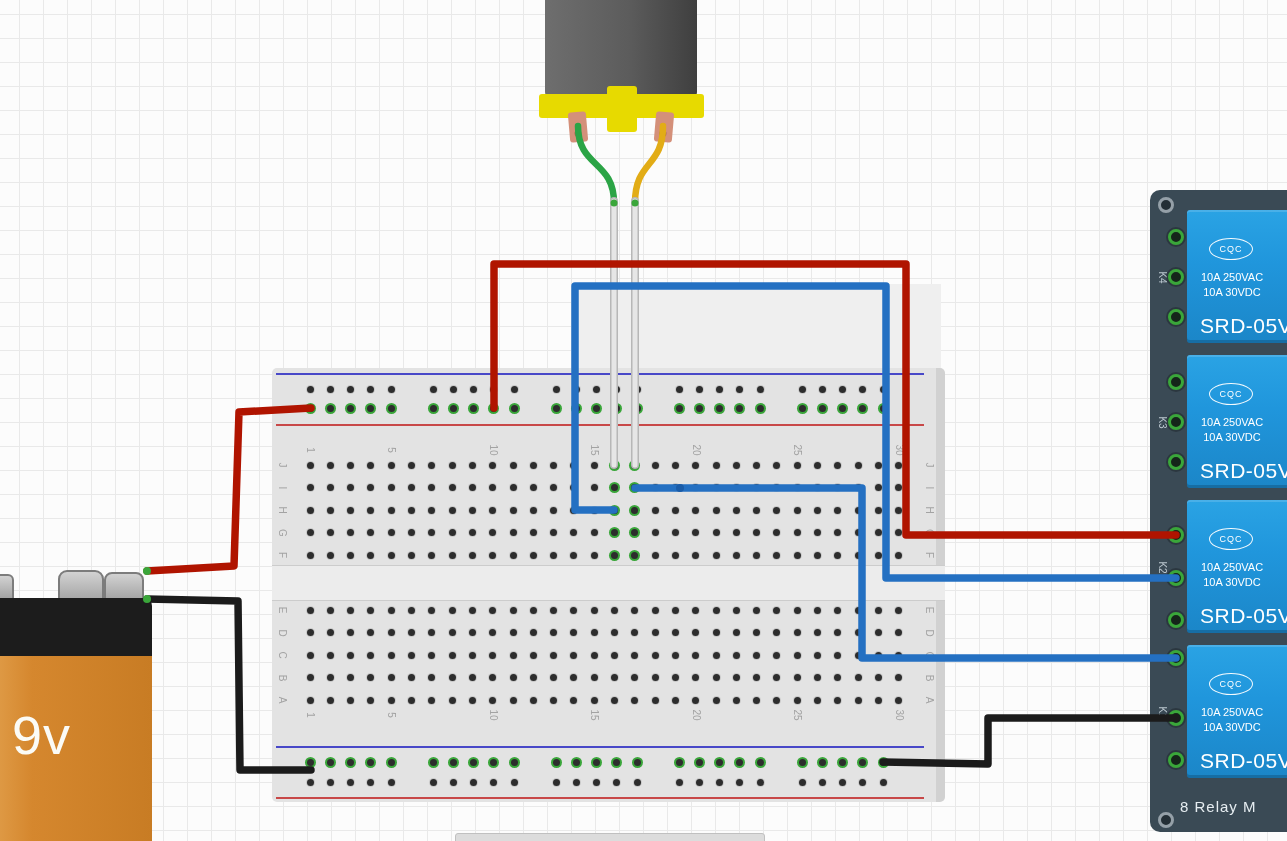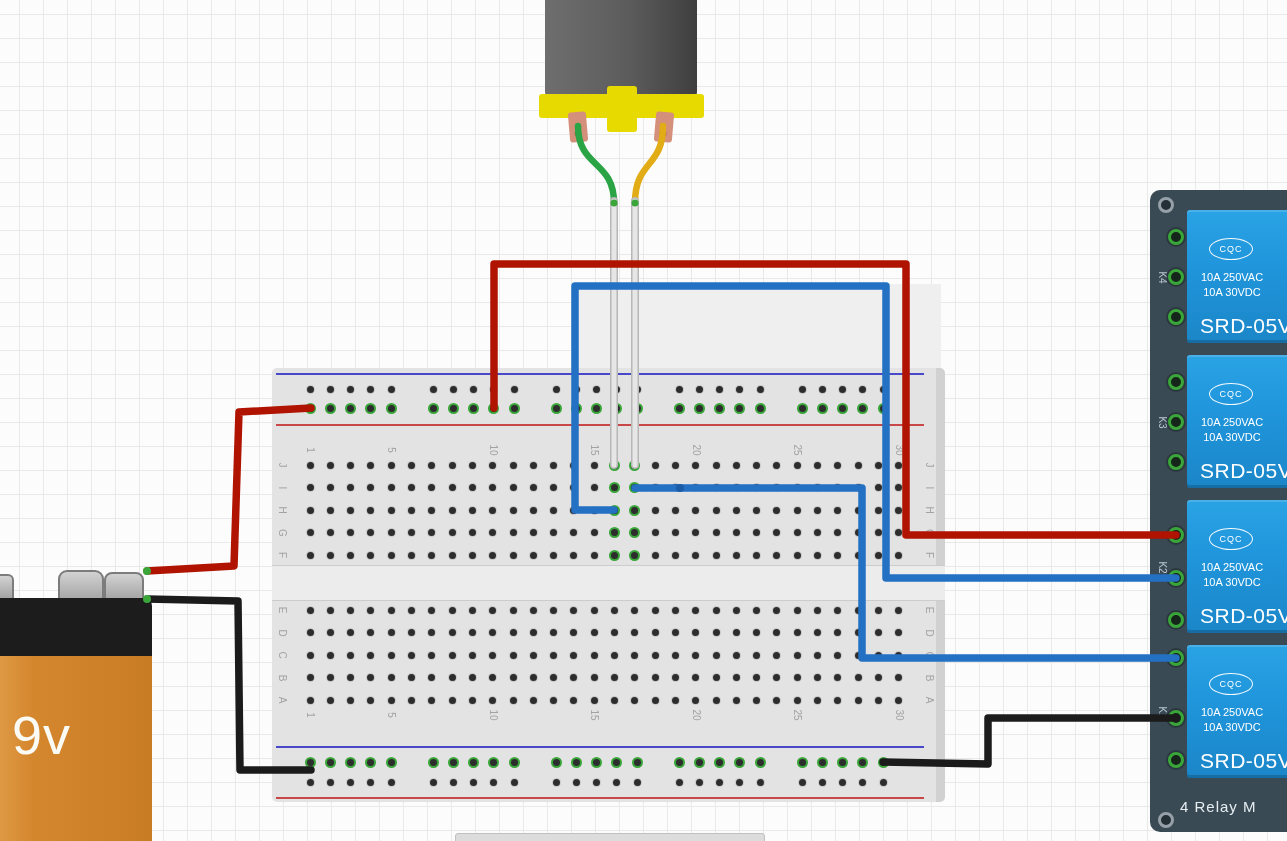--- a/index.html
+++ b/index.html
@@ -591,21 +591,21 @@
         <div>10A 30VDC</div>
       </div>
       <div class="relay-part">SRD-05V</div>
     </div>
 
     <span class="k-label k-0">K4</span>
     <span class="k-label k-1">K3</span>
     <span class="k-label k-2">K2</span>
     <span class="k-label k-3">K1</span>
 
-    <div class="module-footer">4 Relay M</div>
+    <div class="module-footer">8 Relay M</div>
   <div class="terminal" style="top: 39px;"></div>
       <div class="terminal" style="top: 79px;"></div>
       <div class="terminal" style="top: 119px;"></div>
       <div class="terminal" style="top: 184px;"></div>
       <div class="terminal" style="top: 224px;"></div>
       <div class="terminal" style="top: 264px;"></div>
       <div class="terminal" style="top: 337px;"></div>
       <div class="terminal" style="top: 380px;"></div>
       <div class="terminal" style="top: 422px;"></div>
       <div class="terminal" style="top: 460px;"></div>

